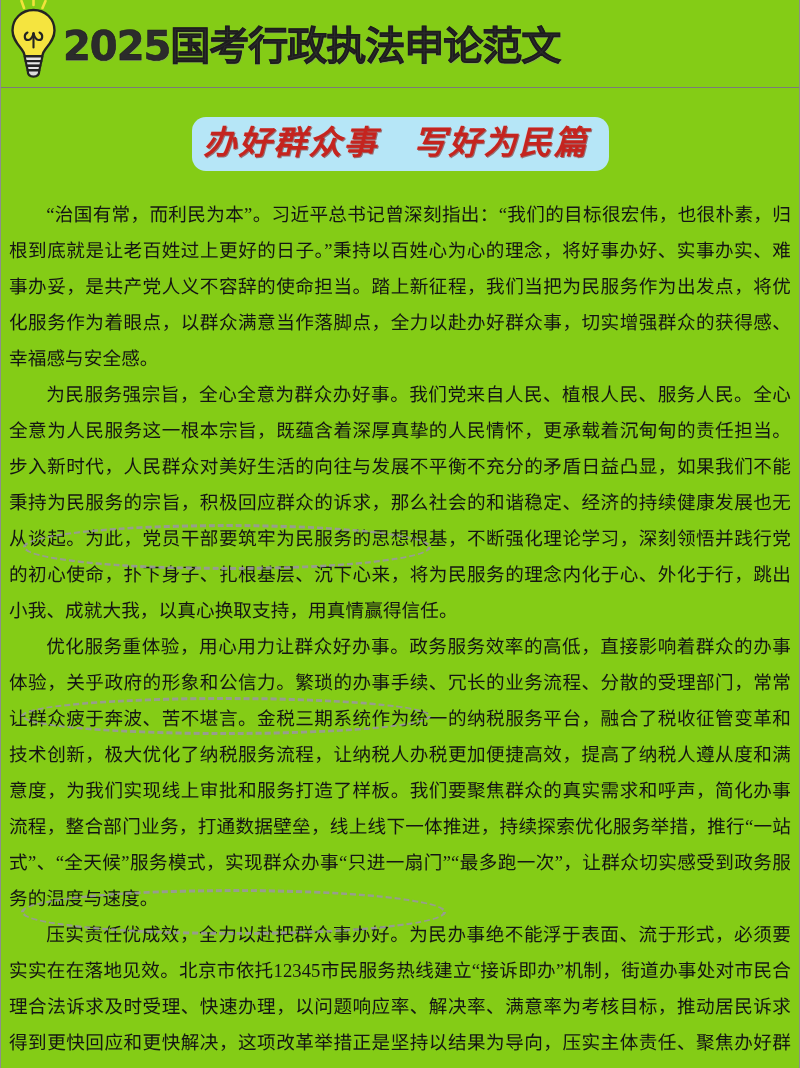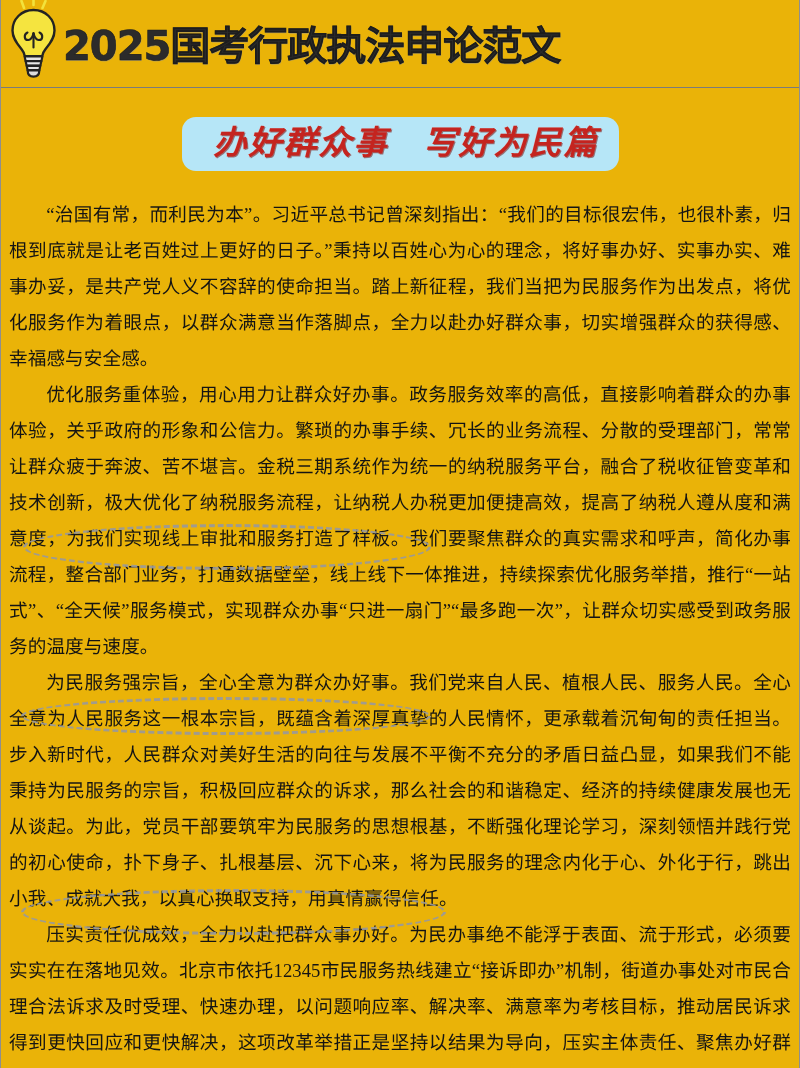--- a/index.html
+++ b/index.html
@@ -16,21 +16,21 @@
     color: #111111;
     overflow: hidden;
     position: relative;
   }
 
   
   .page {
     position: relative;
     width: 800px;
     height: 1068px;
-    background: #eab308;
+    background: #84cc16;
     border-left: 1px solid #8e8e8e;
     border-right: 1px solid #8e8e8e;
   }
 
   
   .header {
     position: relative;
     height: 88px;
     padding: 0 0 0 6px;
     display: flex;
@@ -72,21 +72,21 @@
 
   
   .banner-wrap {
     display: flex;
     justify-content: center;
     margin-top: 29px;
   }
   .banner {
     background: #b6e6f7;
     border-radius: 14px;
-    padding: 7px 20px 9px 32px;
+    padding: 7px 20px 9px 12px;
     display: inline-block;
   }
   .banner-text {
     font-family: "DejaVu Serif", "Liberation Serif", serif;
     font-size: 33px;
     font-weight: 700;
     color: #c4241f;
     letter-spacing: 2px;
     line-height: 1.16;
     white-space: nowrap;
@@ -161,22 +161,22 @@
   </div>
 
   <div class="banner-wrap">
     <div class="banner">
       <span class="banner-text">办好群众事　写好为民篇</span>
     </div>
   </div>
 
   <div class="article">
     <p class="para">“治国有常，而利民为本”。习近平总书记曾深刻指出：“我们的目标很宏伟，也很朴素，归根到底就是让老百姓过上更好的日子。”秉持以百姓心为心的理念，将好事办好、实事办实、难事办妥，是共产党人义不容辞的使命担当。踏上新征程，我们当把为民服务作为出发点，将优化服务作为着眼点，以群众满意当作落脚点，全力以赴办好群众事，切实增强群众的获得感、幸福感与安全感。</p>
+    <p class="para">为民服务强宗旨，全心全意为群众办好事。我们党来自人民、植根人民、服务人民。全心全意为人民服务这一根本宗旨，既蕴含着深厚真挚的人民情怀，更承载着沉甸甸的责任担当。步入新时代，人民群众对美好生活的向往与发展不平衡不充分的矛盾日益凸显，如果我们不能秉持为民服务的宗旨，积极回应群众的诉求，那么社会的和谐稳定、经济的持续健康发展也无从谈起。为此，党员干部要筑牢为民服务的思想根基，不断强化理论学习，深刻领悟并践行党的初心使命，扑下身子、扎根基层、沉下心来，将为民服务的理念内化于心、外化于行，跳出小我、成就大我，以真心换取支持，用真情赢得信任。</p>
     <p class="para">优化服务重体验，用心用力让群众好办事。政务服务效率的高低，直接影响着群众的办事体验，关乎政府的形象和公信力。繁琐的办事手续、冗长的业务流程、分散的受理部门，常常让群众疲于奔波、苦不堪言。金税三期系统作为统一的纳税服务平台，融合了税收征管变革和技术创新，极大优化了纳税服务流程，让纳税人办税更加便捷高效，提高了纳税人遵从度和满意度，为我们实现线上审批和服务打造了样板。我们要聚焦群众的真实需求和呼声，简化办事流程，整合部门业务，打通数据壁垒，线上线下一体推进，持续探索优化服务举措，推行“一站式”、“全天候”服务模式，实现群众办事“只进一扇门”“最多跑一次”，让群众切实感受到政务服务的温度与速度。</p>
-    <p class="para">为民服务强宗旨，全心全意为群众办好事。我们党来自人民、植根人民、服务人民。全心全意为人民服务这一根本宗旨，既蕴含着深厚真挚的人民情怀，更承载着沉甸甸的责任担当。步入新时代，人民群众对美好生活的向往与发展不平衡不充分的矛盾日益凸显，如果我们不能秉持为民服务的宗旨，积极回应群众的诉求，那么社会的和谐稳定、经济的持续健康发展也无从谈起。为此，党员干部要筑牢为民服务的思想根基，不断强化理论学习，深刻领悟并践行党的初心使命，扑下身子、扎根基层、沉下心来，将为民服务的理念内化于心、外化于行，跳出小我、成就大我，以真心换取支持，用真情赢得信任。</p>
     <p class="para">压实责任优成效，全力以赴把群众事办好。为民办事绝不能浮于表面、流于形式，必须要实实在在落地见效。北京市依托12345市民服务热线建立“接诉即办”机制，街道办事处对市民合理合法诉求及时受理、快速办理，以问题响应率、解决率、满意率为考核目标，推动居民诉求得到更快回应和更快解决，这项改革举措正是坚持以结果为导向，压实主体责任、聚焦办好群众关心事、揪心事、烦心事的有力举措。要真正把群众事办好，就要求明确职责分工，将每项任务细化分解，落实到具体部门、责任人，避免出现推诿扯皮现象。同时，完善监督考核机制，加强对办事过程和结果的跟踪问效，对于积极作为、成效显著的给予表彰鼓励，对于敷衍塞责、落实不力的严肃问责，把群众的“问题清单”转化为“满意清单”。</p>
     <p class="para">“利民之事，丝发必兴；厉民之事，毫末必去。”办好群众事、写好为民篇，绝非一朝一夕之功，而是一项长期且艰巨的任务，需要我们持之以恒、久久为功。我们唯有秉持更强的宗旨意识、打造更优的服务体验、展现更实的责任担当，方能持续提升群众的满意度和获得感，在新时代的伟大征程中，向人民交出一份满意的答卷，谱写为民服务的壮丽篇章。</p>
 
     <span class="ellipse-ann" id="ann-1"></span>
     <span class="ellipse-ann" id="ann-2"></span>
     <span class="ellipse-ann" id="ann-3"></span>
   </div>
 
 </div>
 

